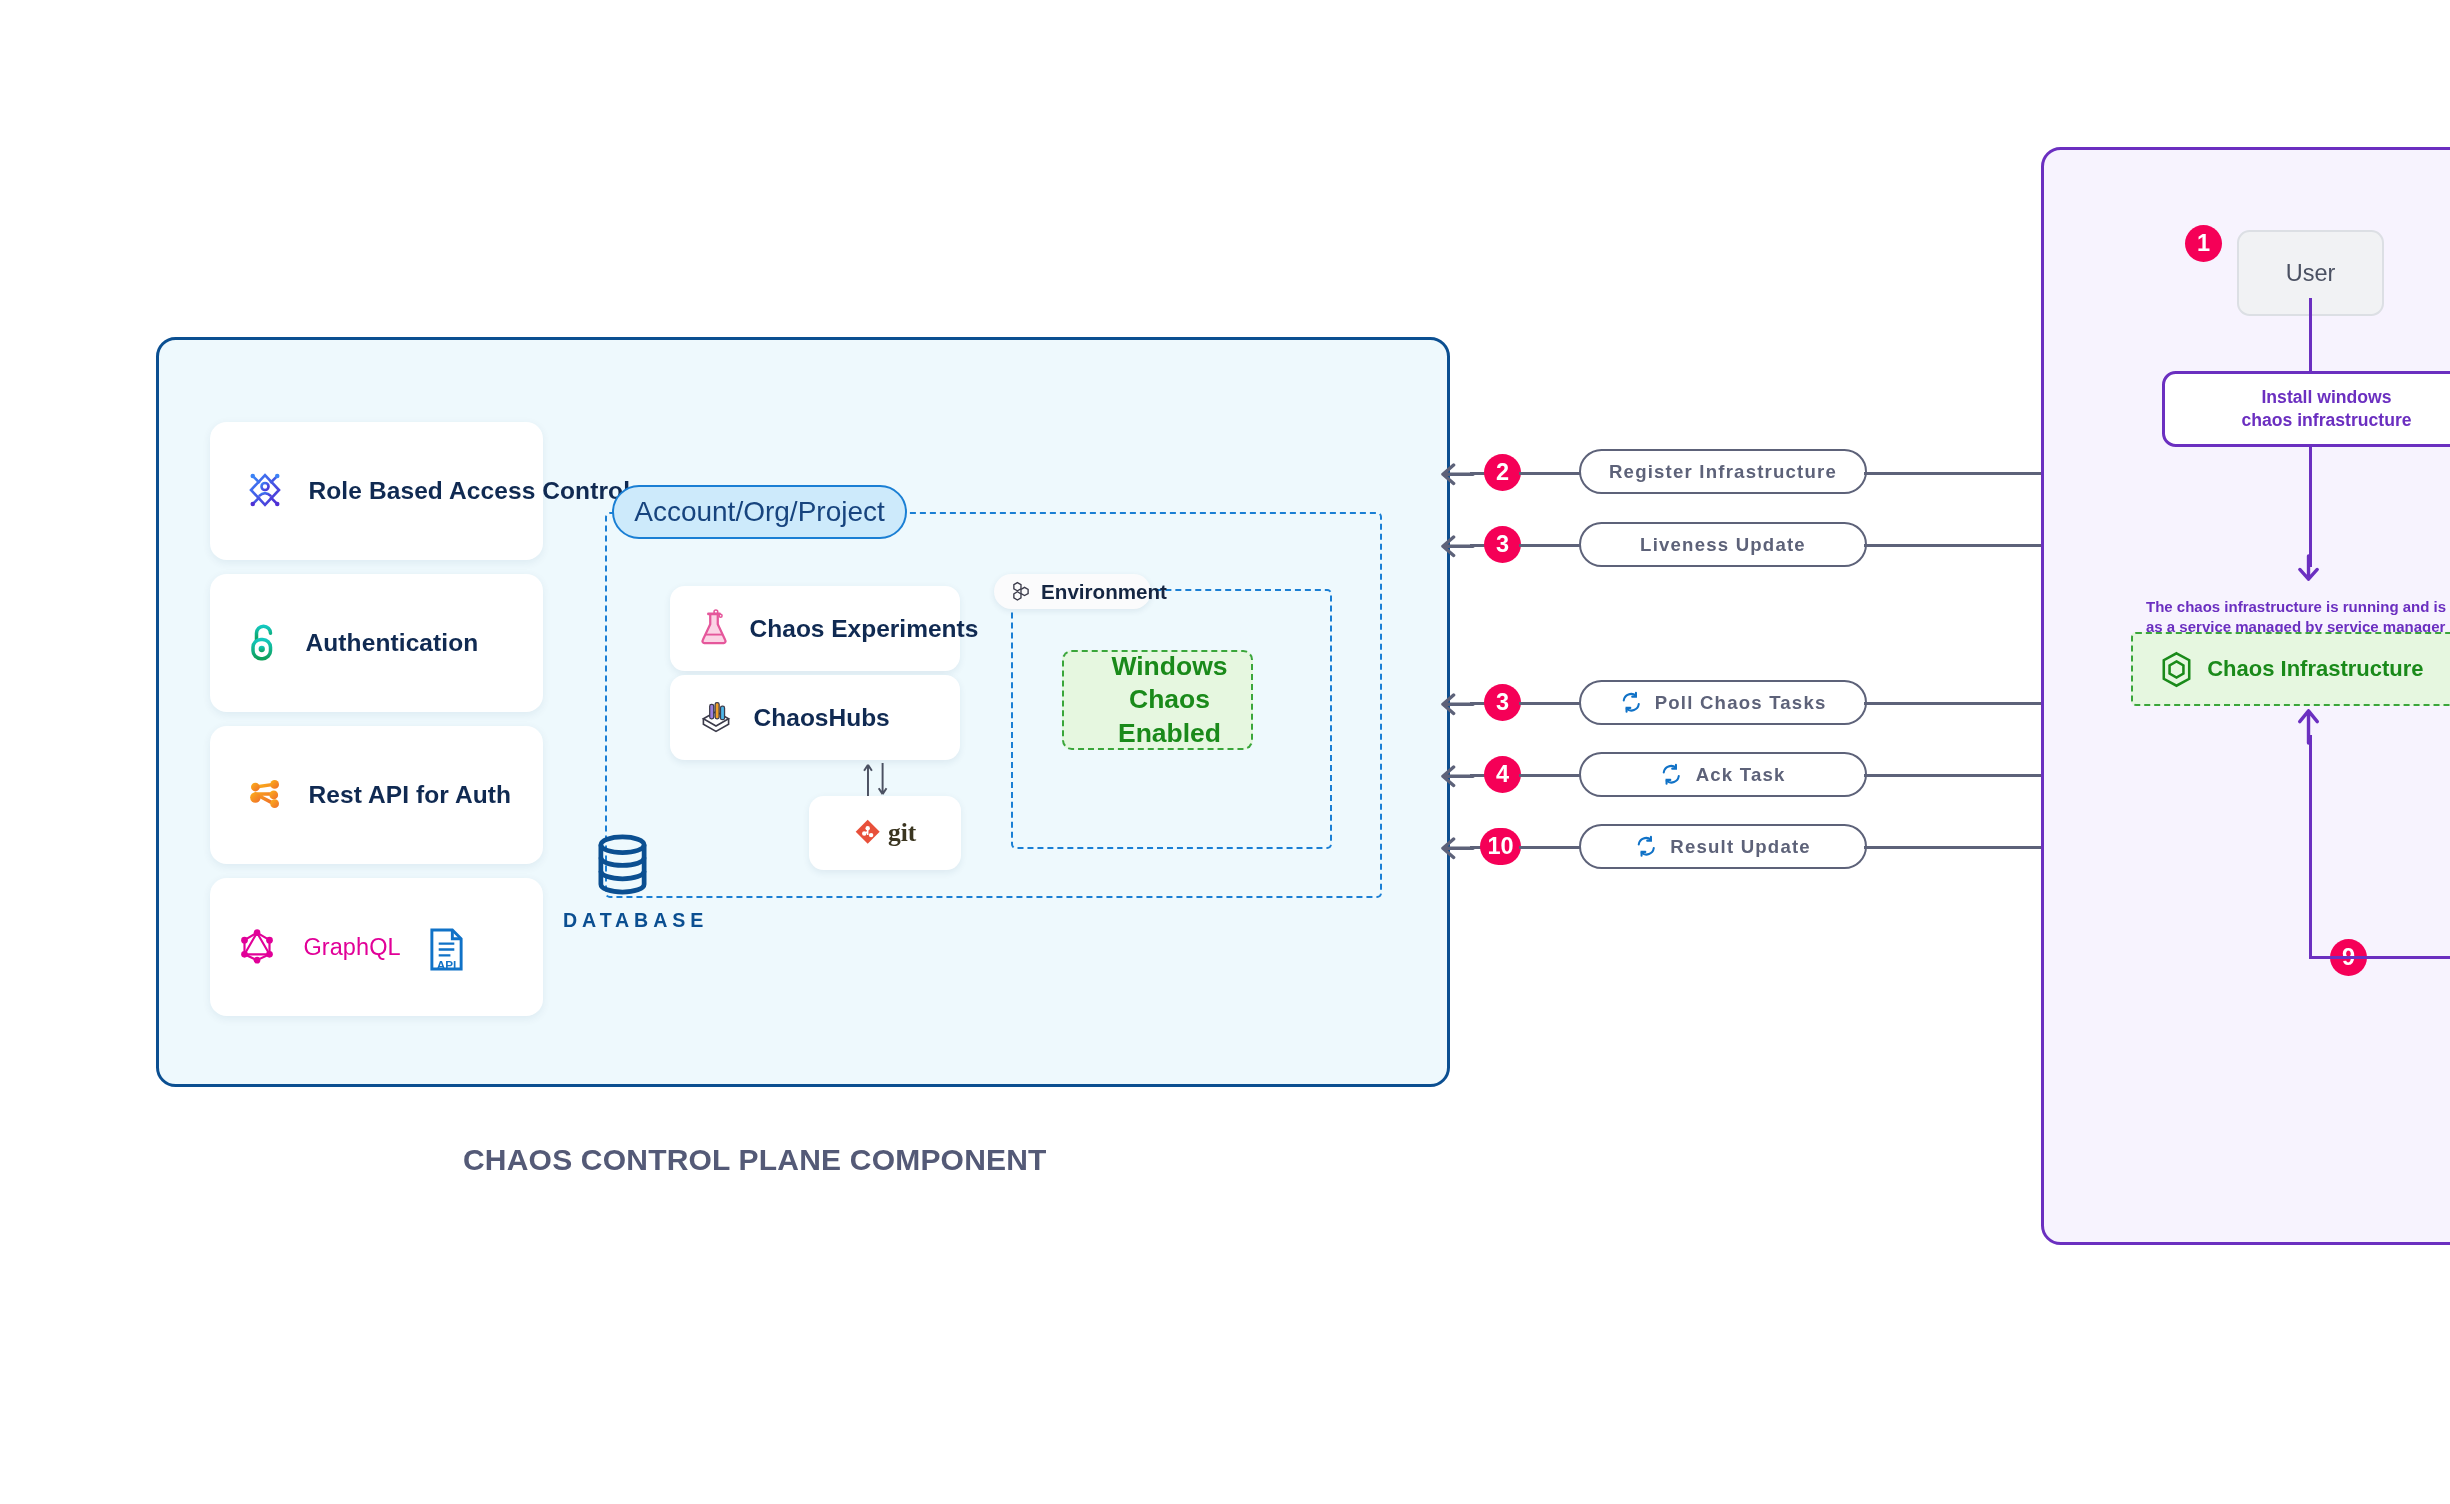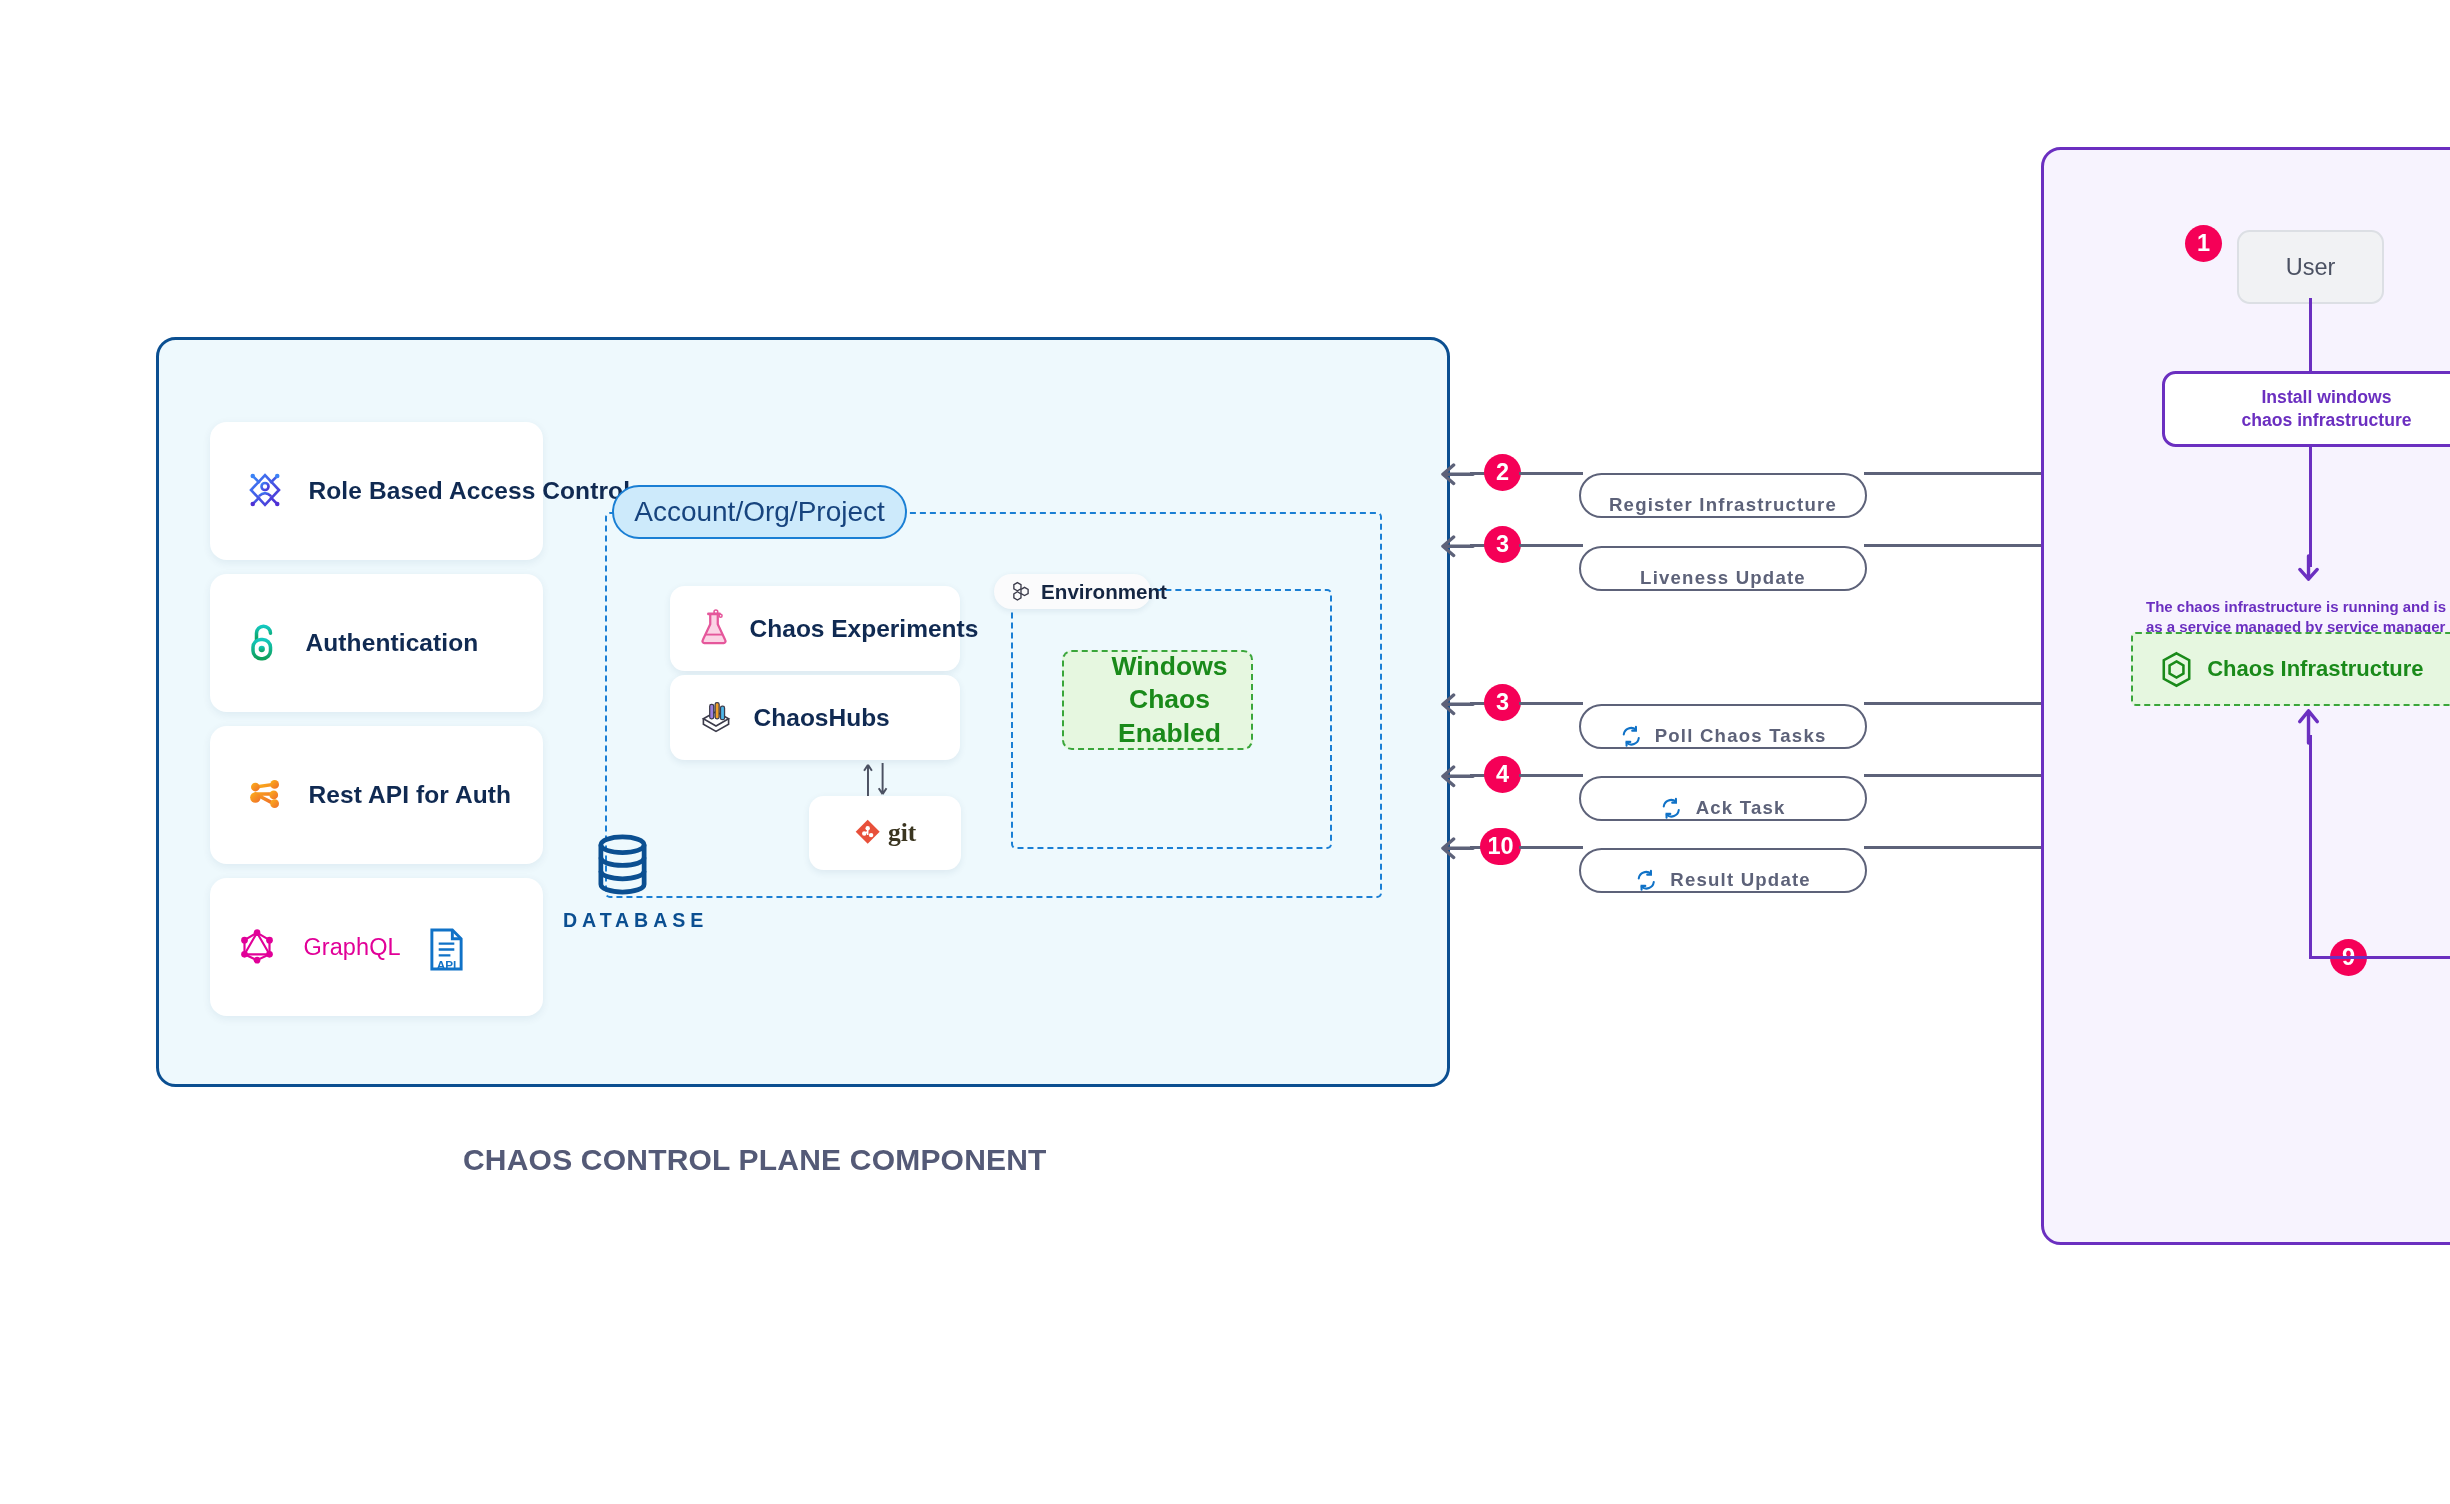--- a/index.html
+++ b/index.html
@@ -35,21 +35,21 @@
   .wce{display:flex;align-items:center;justify-content:center;text-align:center;
     color:#1a8a1a;font-size:26.5px;font-weight:700;line-height:1.25;padding-left:24px;}
 
   .db-label{font-size:19.6px;font-weight:700;letter-spacing:4.9px;color:#0b4f91;}
 
   .plane-title{font-size:30px;font-weight:700;color:#545a77;letter-spacing:0.2px;
     font-stretch:condensed;white-space:nowrap;}
 
   
   .conn-pill{background:#fff;border:2.5px solid #5d6279;border-radius:34px;
-    display:flex;align-items:flex-end;justify-content:center;gap:12.7px;margin-top:24px;}
+    display:flex;align-items:center;justify-content:center;gap:12.7px;}
   .conn-pill .t{font-size:18.6px;font-weight:700;color:#5d6279;letter-spacing:1.2px;white-space:nowrap;}
   .badge{background:#f50057;color:#fff;border-radius:50%;display:flex;align-items:center;
     justify-content:center;font-size:23.5px;font-weight:700;}
   .hline{background:#5d6279;height:3.4px;}
 
   
   #execution-plane{left:2041px;top:147px;width:1593px;height:1098px;
     background:#f7f3fe;border:3.4px solid #6b2fc0;border-radius:19.6px;}
 
   .user-box{background:#f1f2f4;border:2px solid #dcdfe4;border-radius:12.7px;
@@ -328,21 +328,21 @@
         </svg></span>
     <span class="t">Result Update</span>
     </div>
   <div class="abs hline" style="left:1864px;top:846px;width:179px;"></div>
 
   <div class="abs" id="execution-plane"></div>
 
   <div class="abs badge" style="left:2185px;top:225px;width:37px;height:37px;">
     <span>1</span>
     </div>
-  <div class="abs user-box" style="left:2237px;top:230px;width:147px;height:74px;">
+  <div class="abs user-box" style="left:2237px;top:230px;width:147px;height:86px;">
     <span>User</span>
     </div>
 
   <div class="abs vline" style="left:2309px;top:298px;height:74px;"></div>
 
   <div class="abs pbox" style="left:2162px;top:371px;width:329px;height:76px;white-space:pre-line;">
     <span>Install windows
 chaos infrastructure</span></div>
 
   <div class="abs vline" style="left:2309px;top:447px;height:120px;"></div>

